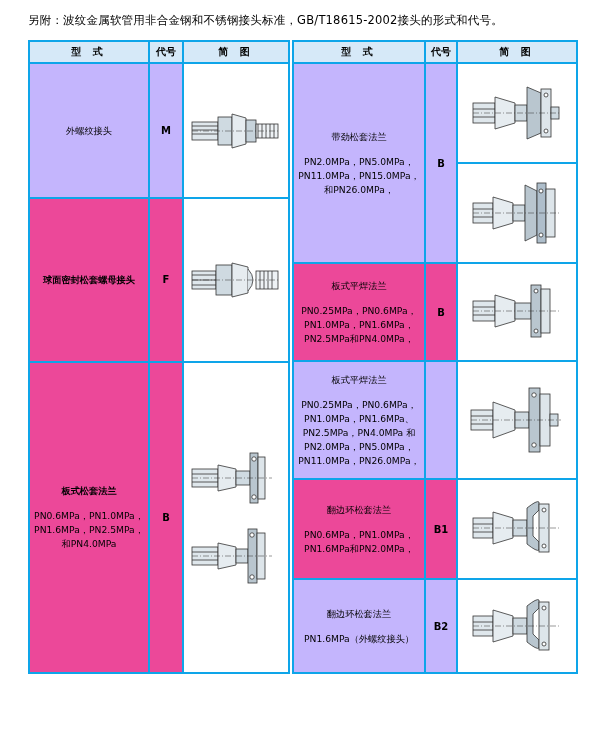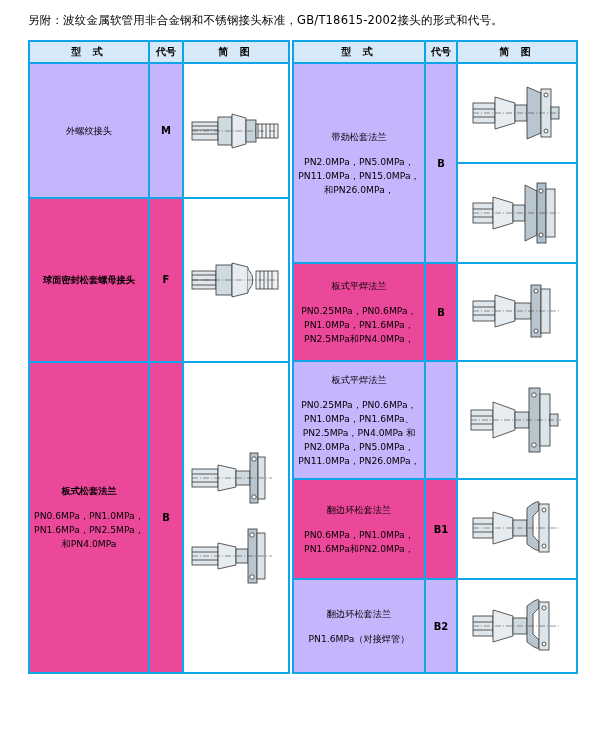--- a/index.html
+++ b/index.html
@@ -348,21 +348,21 @@
                 <circle cx="81" cy="62" r="2" fill="#fff"></circle>
                 <line x1="10" y1="44" x2="96" y2="44" stroke-dasharray="6 2 1 2" stroke-width="0.5"></line>
               </g>
             </svg>
           </td>
         </tr>
 
         <tr style="height:94px">
           <td class="type white">
             <span class="ttl">翻边环松套法兰</span>
-            <span class="sub" style="white-space:pre-line">PN1.6MPa（对接焊管）</span>
+            <span class="sub" style="white-space:pre-line">PN1.6MPa（外螺纹接头）</span>
           </td>
           <td class="code white">B2</td>
           <td class="fig">
             <svg class="fig-wrap" width="108" height="84" viewBox="0 0 108 84">
               <g stroke="#333" fill="none" stroke-width="0.8">
                 <rect x="10" y="32" width="20" height="20" fill="#dfe7ec"></rect>
                 <line x1="10" y1="38" x2="30" y2="38"></line>
                   <line x1="10" y1="46" x2="30" y2="46"></line>
                 <path d="M30 26 L50 32 L50 52 L30 58 Z" fill="#e6ecf0"></path>
                 <rect x="50" y="34" width="14" height="16" fill="#cfdae1"></rect>

